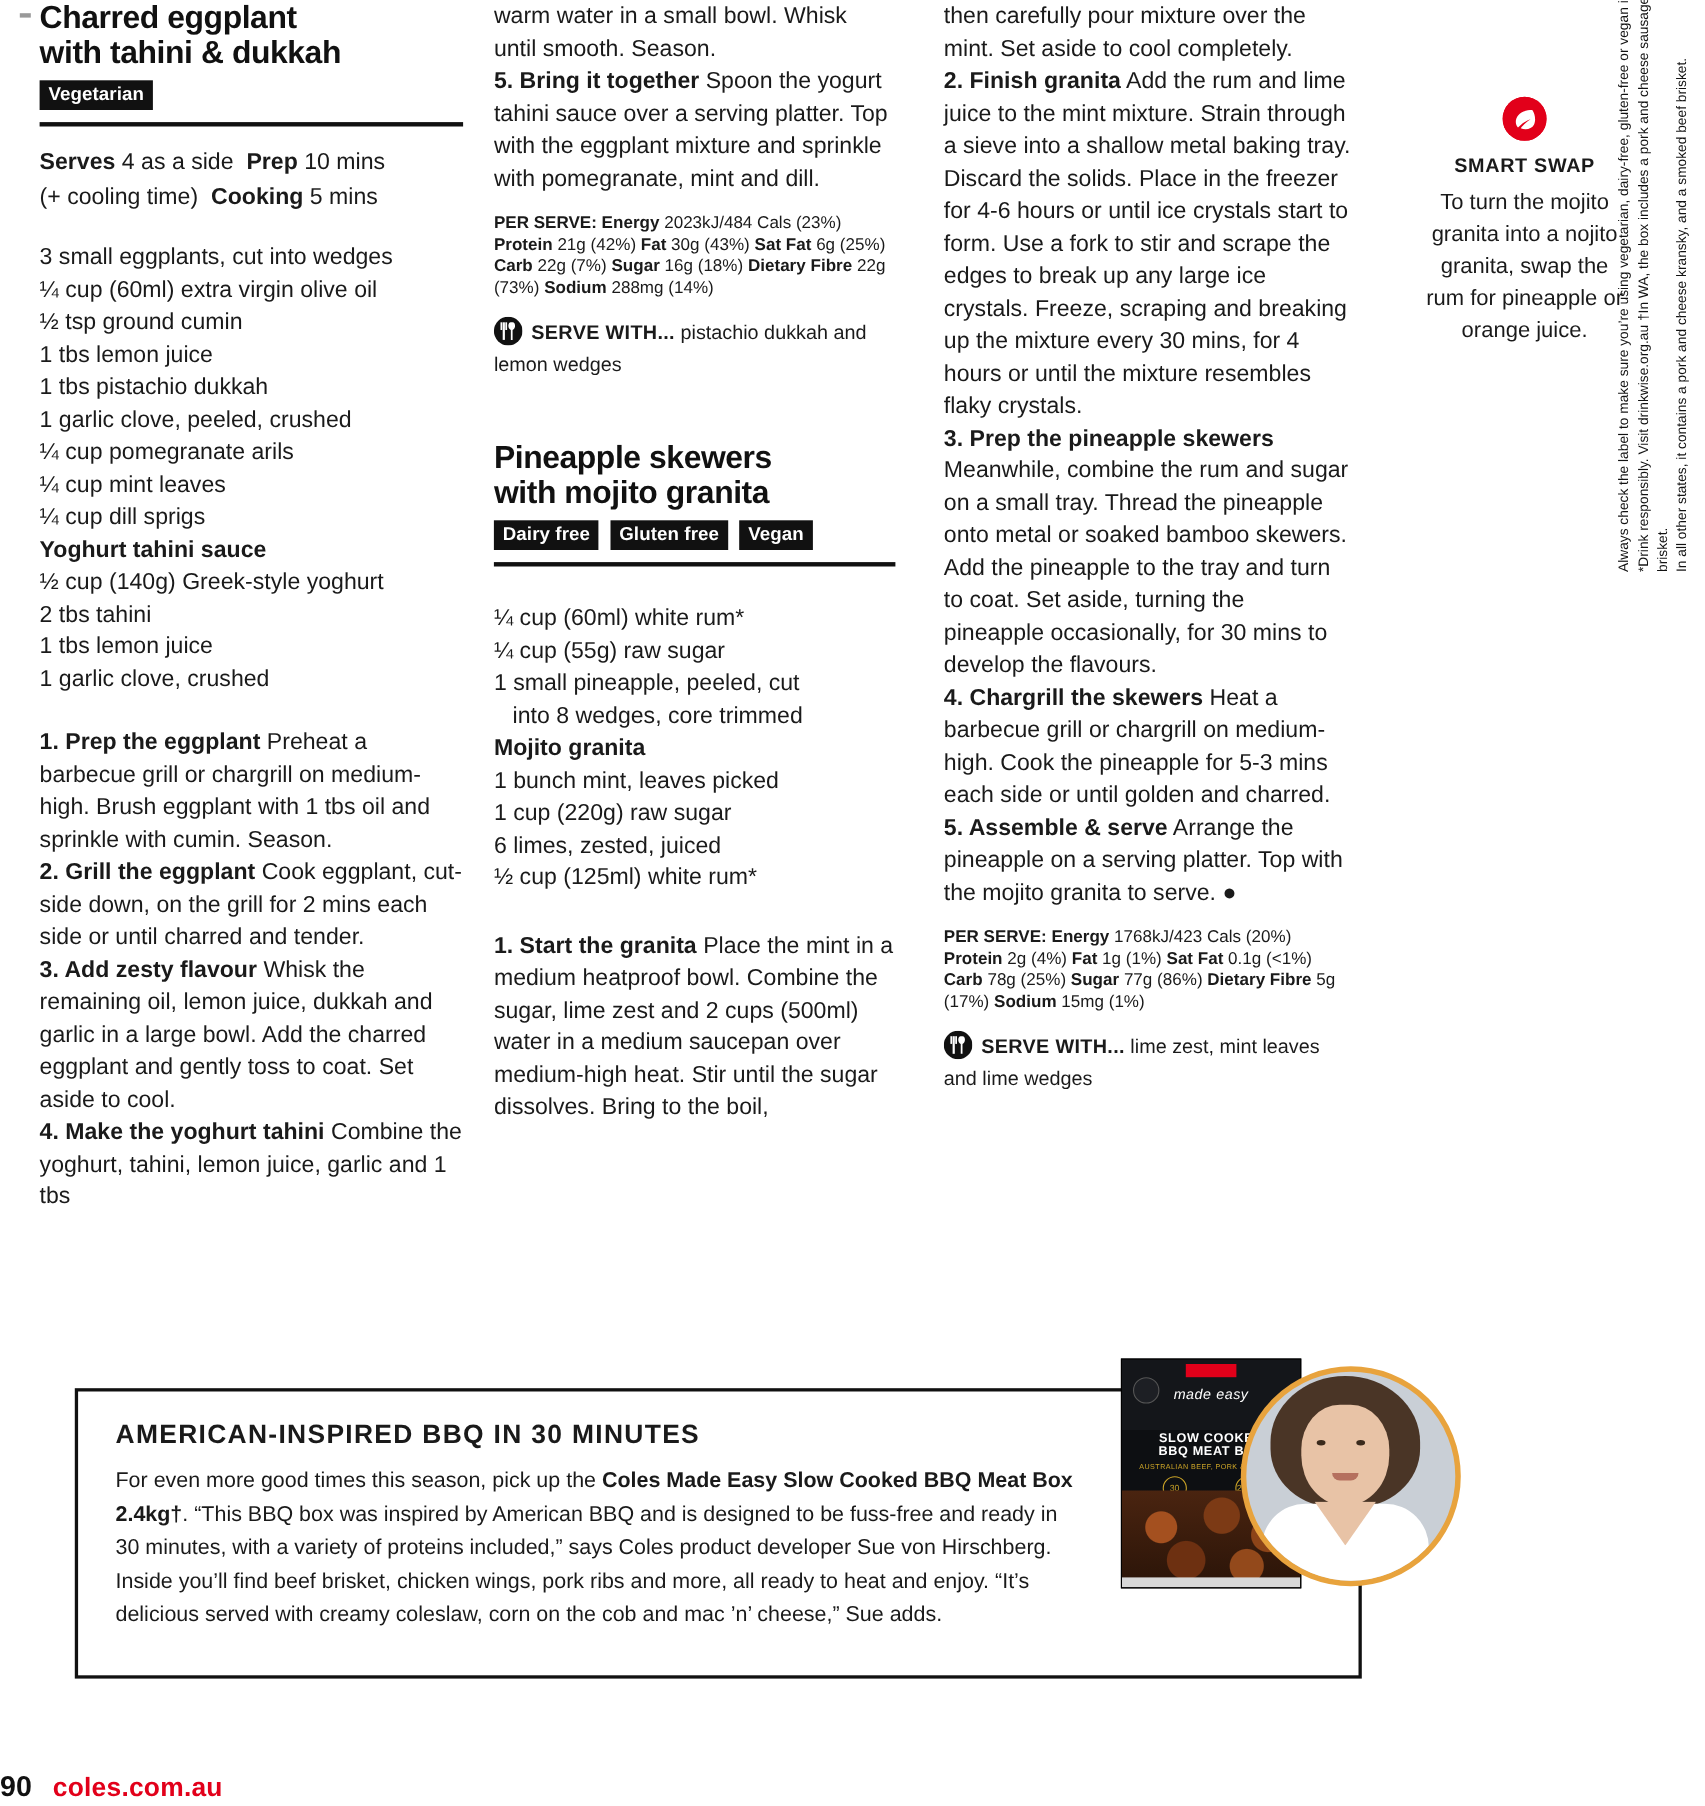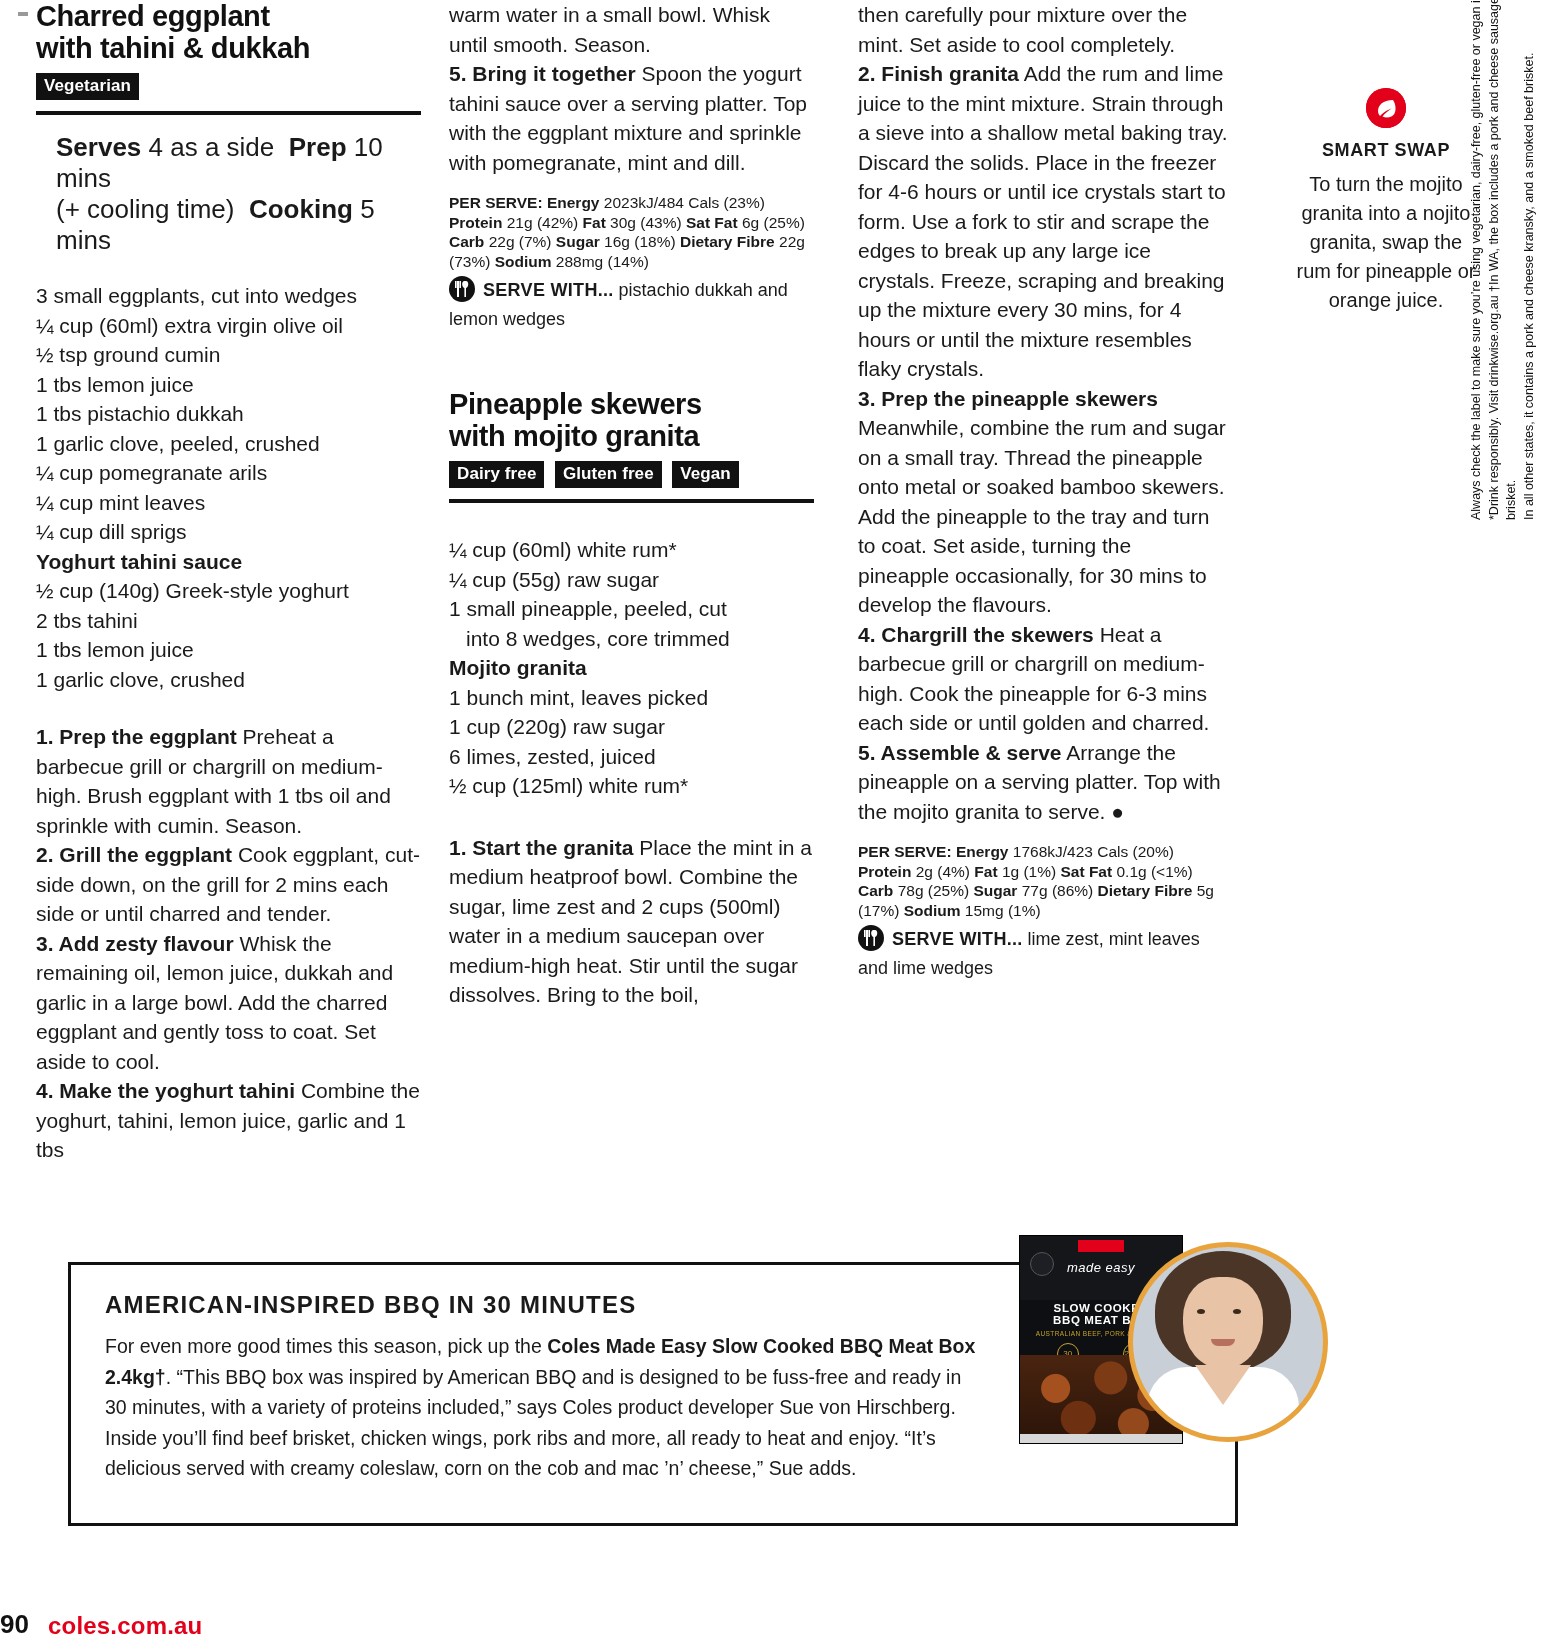--- a/index.html
+++ b/index.html
@@ -24,35 +24,35 @@
     margin:0;color:#111;
   }
   .tagrow{margin-top:9px;}
   .tag{
     display:inline-block;background:#111;color:#fff;
     font-size:17px;font-weight:bold;padding:3px 8px 4px 8px;margin-right:6px;
     letter-spacing:0.1px;
   }
   .rule{height:4px;background:#111;margin:11px 0 0 0;}
 
-  .meta{font-size:26px;line-height:31px;margin-top:17px;margin-left:20px;}
+  .meta{font-size:21px;line-height:31px;margin-top:17px;}
   .meta b{font-weight:bold;}
 
   .ingredients{font-size:21px;line-height:29.5px;margin-top:25px;}
   .ingredients .sub{font-weight:bold;}
   .ingredients .indent{padding-left:17px;text-indent:0;}
 
   .method{font-size:21px;line-height:29.5px;margin-top:28px;}
   .method p{margin:0;}
   .method b{font-weight:bold;}
 
   .pernutr{font-size:15.5px;line-height:19.5px;margin-top:16px;}
   .pernutr b{font-weight:bold;}
 
-  .servewith{font-size:18px;line-height:23px;margin-top:5px;position:relative;padding-left:0;}
+  .servewith{font-size:18px;line-height:23px;margin-top:17px;position:relative;padding-left:0;}
   .servewith .sw-label{font-weight:bold;letter-spacing:0.3px;}
   .sw-icon{display:inline-block;vertical-align:-6px;margin-right:8px;}
 
   
   .smartswap{position:absolute;left:1296px;top:88px;width:180px;text-align:center;}
   .ss-badge{
     width:40px;height:40px;border-radius:50%;background:#e2001a;
     margin:0 auto 12px auto;position:relative;
   }
   .ss-title{font-size:18px;font-weight:bold;letter-spacing:0.6px;margin-bottom:9px;}
@@ -243,21 +243,21 @@
     <div class="method" style="margin-top:32px;">
       <p><b>1. Start the granita</b> <span>Place the mint in a medium heatproof bowl. Combine the sugar, lime zest and 2 cups (500ml) water in a medium saucepan over medium-high heat. Stir until the sugar dissolves. Bring to the boil,</span></p>
     </div>
   </div>
 
   <div class="col" id="col3">
     <div class="method" style="margin-top:0;">
       <p><span>then carefully pour mixture over the mint. Set aside to cool completely.</span></p>
       <p><b>2. Finish granita</b> <span>Add the rum and lime juice to the mint mixture. Strain through a sieve into a shallow metal baking tray. Discard the solids. Place in the freezer for 4-6 hours or until ice crystals start to form. Use a fork to stir and scrape the edges to break up any large ice crystals. Freeze, scraping and breaking up the mixture every 30 mins, for 4 hours or until the mixture resembles flaky crystals.</span></p>
       <p><b>3. Prep the pineapple skewers</b> <span>Meanwhile, combine the rum and sugar on a small tray. Thread the pineapple onto metal or soaked bamboo skewers. Add the pineapple to the tray and turn to coat. Set aside, turning the pineapple occasionally, for 30 mins to develop the flavours.</span></p>
-      <p><b>4. Chargrill the skewers</b> <span>Heat a barbecue grill or chargrill on medium-high. Cook the pineapple for 6-3 mins each side or until golden and charred.</span></p>
+      <p><b>4. Chargrill the skewers</b> <span>Heat a barbecue grill or chargrill on medium-high. Cook the pineapple for 5-3 mins each side or until golden and charred.</span></p>
       <p><b>5. Assemble &amp; serve</b> <span>Arrange the pineapple on a serving platter. Top with the mojito granita to serve. ●</span></p>
     </div>
 
     <div class="pernutr">
       <b>PER SERVE:</b>
       <b>Energy</b>
       <span>1768kJ/423 Cals (20%)</span>
       <b>Protein</b>
       <span>2g (4%)</span>
       <b>Fat</b>

